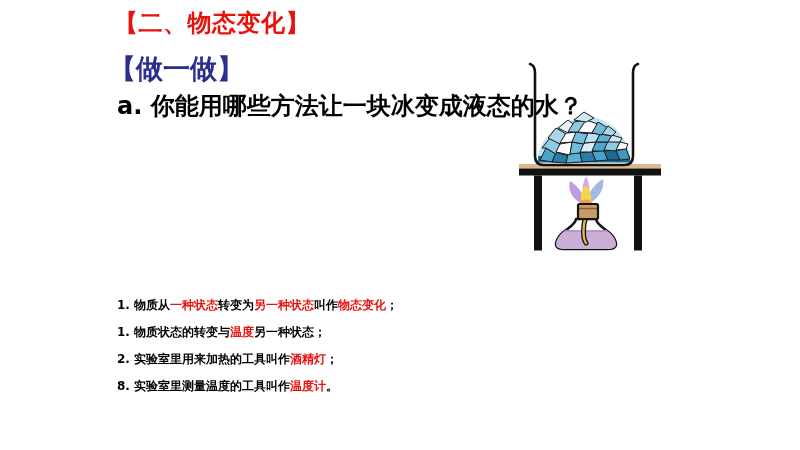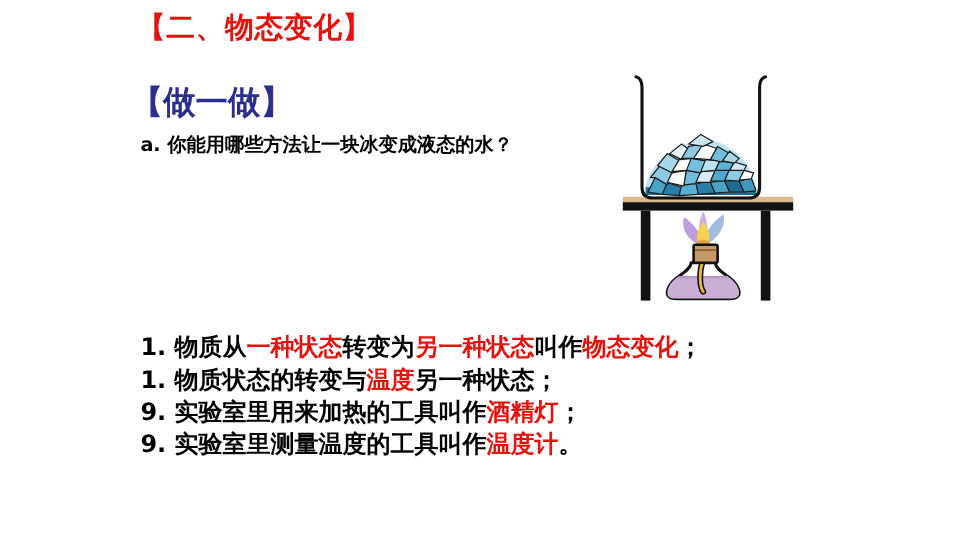--- a/index.html
+++ b/index.html
@@ -16,32 +16,32 @@
   .abs { position: absolute; white-space: nowrap; }
 
   .title {
     left: 114px; top: 7px;
     font-size: 24px;
     color: var(--title-red, #e8120c);
     letter-spacing: 0.5px;
     text-align: right;
   }
   .heading {
-    left: 109px; top: 67px;
+    left: 109px; top: 51px;
     font-size: 27px;
     color: var(--heading-blue, #2b2e8c);
   }
   .questions {
-    left: 117px; top: 109px;
-    font-size: 16px;
+    left: 117px; top: 95px;
+    font-size: 24px;
     line-height: 23px;
   }
   .points {
-    left: 117px; top: 276px;
-    font-size: 20px;
+    left: 117px; top: 292px;
+    font-size: 12px;
     line-height: 27px;
   }
   .em { color: var(--emphasis-red, #e8120c); }
 
   .figure {
     left: 512px; top: 56px;
     width: 152px; height: 198px;
   }
   .figure svg { display: block; }
 </style>
@@ -122,17 +122,17 @@
         <polygon points="90,78 96,70 104,76 100,80" fill="#a8d7ea"></polygon>
       </g>
 
       <path d="M18,8 C22,9 23,12 23,17 L23,100 Q23,109 32,109 L112,109 Q121,109 121,100 L121,17 C121,12 122,9 126,8" fill="none" stroke="#121212" stroke-width="2.6" stroke-linecap="round"></path>
     </svg>
   </div>
 
   <div class="abs points">
     <div class="pline"><span>1. 物质从</span><span class="em">一种状态</span><span>转变为</span><span class="em">另一种状态</span><span>叫作</span><span class="em">物态变化</span><span>；</span></div>
     <div class="pline"><span>1. 物质状态的转变与</span><span class="em">温度</span><span>另一种状态；</span></div>
-    <div class="pline"><span>9. 实验室里用来加热的工具叫作</span><span class="em">酒精灯</span><span>；</span></div>
-    <div class="pline"><span>9. 实验室里测量温度的工具叫作</span><span class="em">温度计</span><span>。</span></div>
+    <div class="pline"><span>2. 实验室里用来加热的工具叫作</span><span class="em">酒精灯</span><span>；</span></div>
+    <div class="pline"><span>8. 实验室里测量温度的工具叫作</span><span class="em">温度计</span><span>。</span></div>
   </div>
 
 </div>
 
 </body></html>

